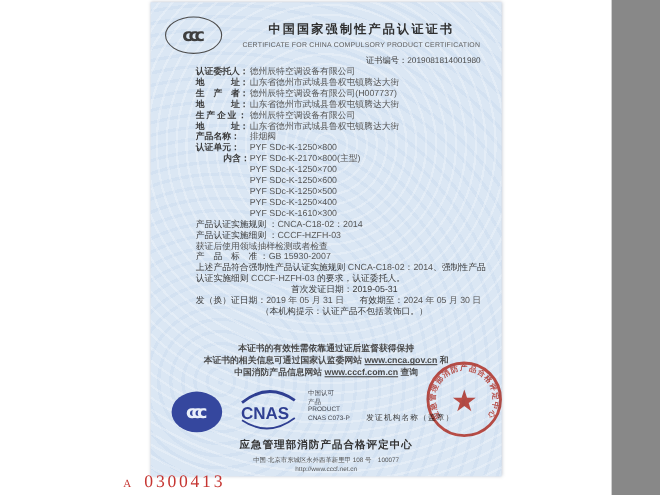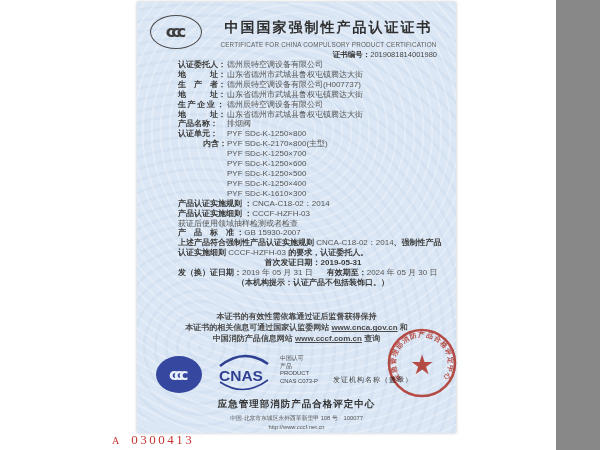--- a/index.html
+++ b/index.html
@@ -19,30 +19,30 @@
   .logo-outline {
     position:absolute; left:13px; top:13px; width:52px; height:34px;
     border:1.7px solid #4c4c4c; border-radius:50%;
     display:flex; align-items:center; justify-content:center;
   }
   .logo-outline span{
     font-family:"DejaVu Sans",sans-serif; font-weight:bold; font-size:16px;
     letter-spacing:-4px; color:#3e3e3e; padding-right:4px; line-height:1;
   }
   .title-block { position:absolute; left:66px; right:2px; top:17px; text-align:center; }
-  .cert-title { font-size:14px; font-weight:bold; letter-spacing:2px; color:#2f2f2f; }
+  .cert-title { font-size:11px; font-weight:bold; letter-spacing:2px; color:#2f2f2f; }
   .cert-subtitle { margin-top:4px; font-size:6.3px; letter-spacing:.2px; color:#5c5c5c; }
   .cert-no-line { position:absolute; right:19px; top:48px; font-size:7.5px; color:#474747; }
-  .cert-no-line .b { font-weight:bold;text-align:right; }
+  .cert-no-line .b { font-weight:normal;text-align:right; }
 
   
   .body-block { position:absolute; left:41px; top:58px; right:8px; font-size:8px; color:#525252; }
   .line { line-height:9.9px; white-space:nowrap; }
   .line.center { text-align:center; }
-  .b { font-weight:bold; color:#3a3a3a; }
+  .b { font-weight:normal; color:#3a3a3a; }
   .v { color:#555; }
   .lbl { display:inline-block; width:49px; white-space:pre; font-weight:bold; color:#3a3a3a; }
   .lbl.r { text-align:right; }
   .lbl.sp { letter-spacing:1.6px; }
   .indent { padding-left:49px; }
   .gap { display:inline-block; width:14px; }
 
   
   .validity { position:absolute; left:0; right:0; top:309px; text-align:center;
               font-size:8px; line-height:11.2px; font-weight:600; color:#4a4a4a; }
@@ -70,21 +70,21 @@
   
   .issuer { position:absolute; left:0; right:0; top:396px; text-align:center; }
   .issuer-name { font-size:9.5px; font-weight:bold; letter-spacing:1px; color:#333; }
   .issuer-addr { margin-top:3px; font-size:5.8px; color:#555; }
   .issuer-url { margin-top:1px; font-size:5.8px; color:#555; }
 
   
   .serial { position:absolute; left:112px; top:430px; color:#c63632;
             font-family:"Liberation Serif","DejaVu Serif",serif; }
   .serial .letter { font-size:10px; }
-  .serial .number { font-size:13px; letter-spacing:2.5px; margin-left:12px; }
+  .serial .number { font-size:16px; letter-spacing:2.5px; margin-left:12px; }
 </style>
 </head>
 <body>
 
 <div class="canvas">
   <div class="paper">
 
     <div class="logo-outline">
       <span>ccc</span>
     </div>

